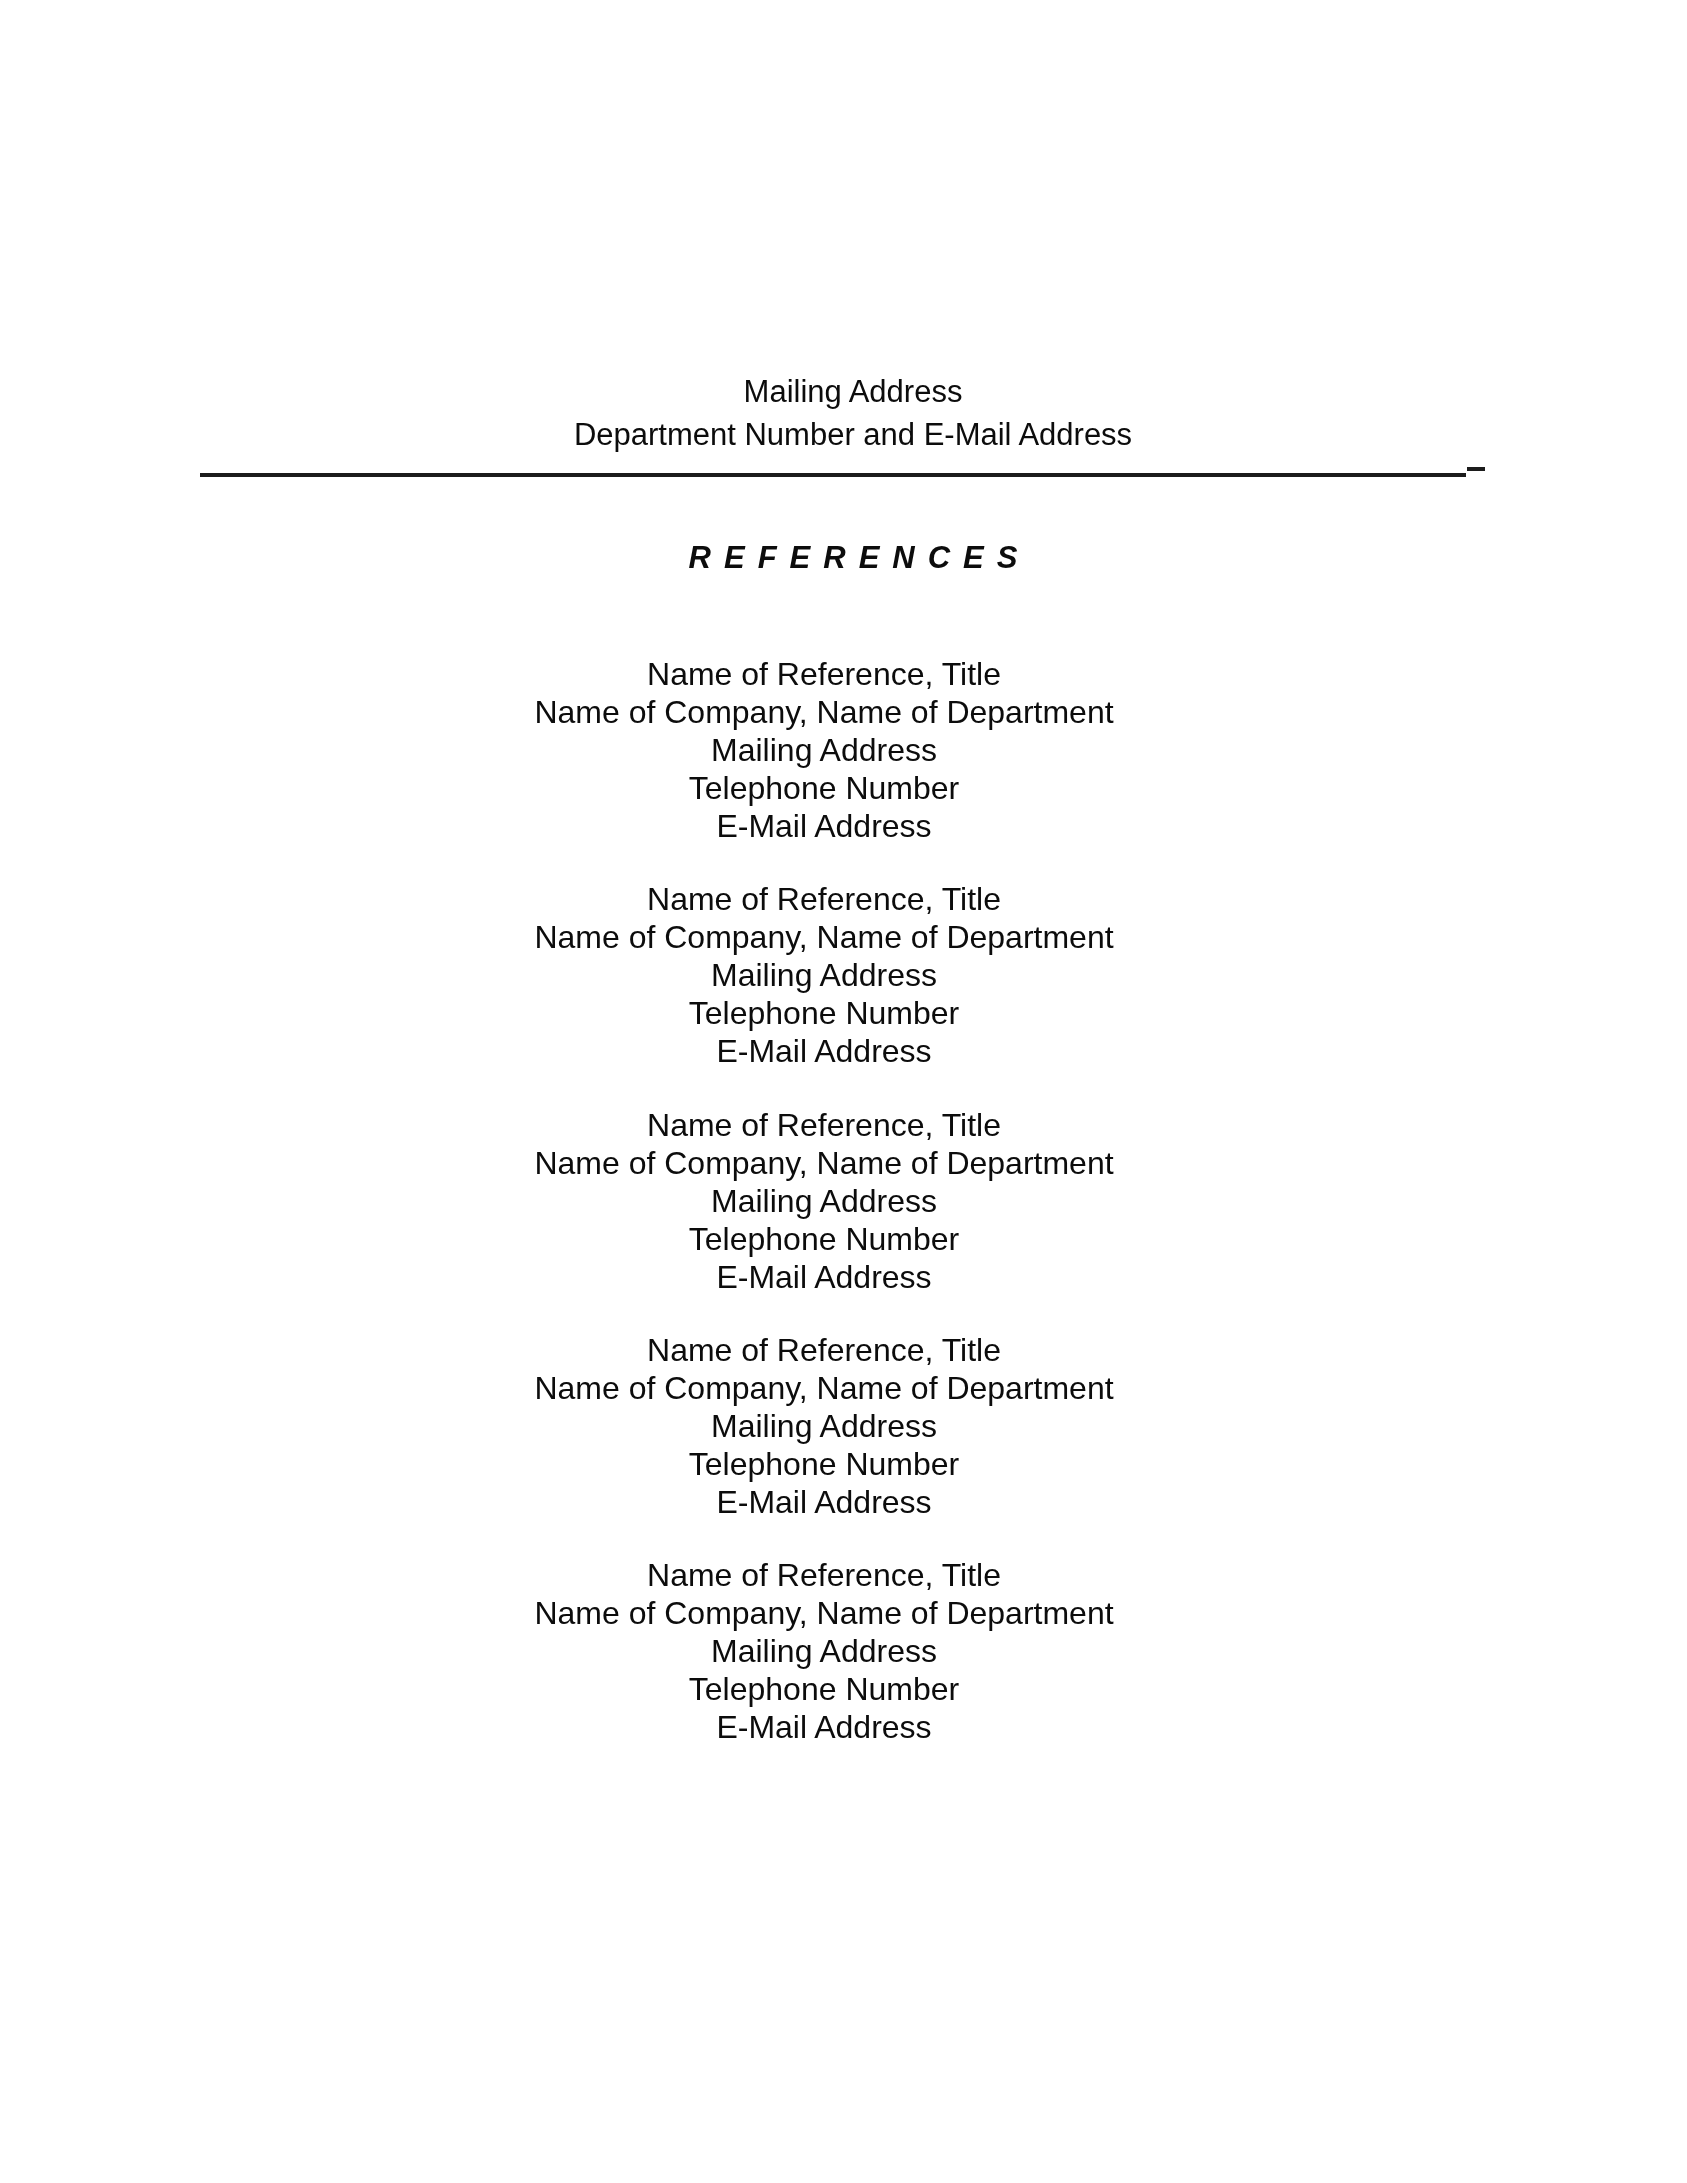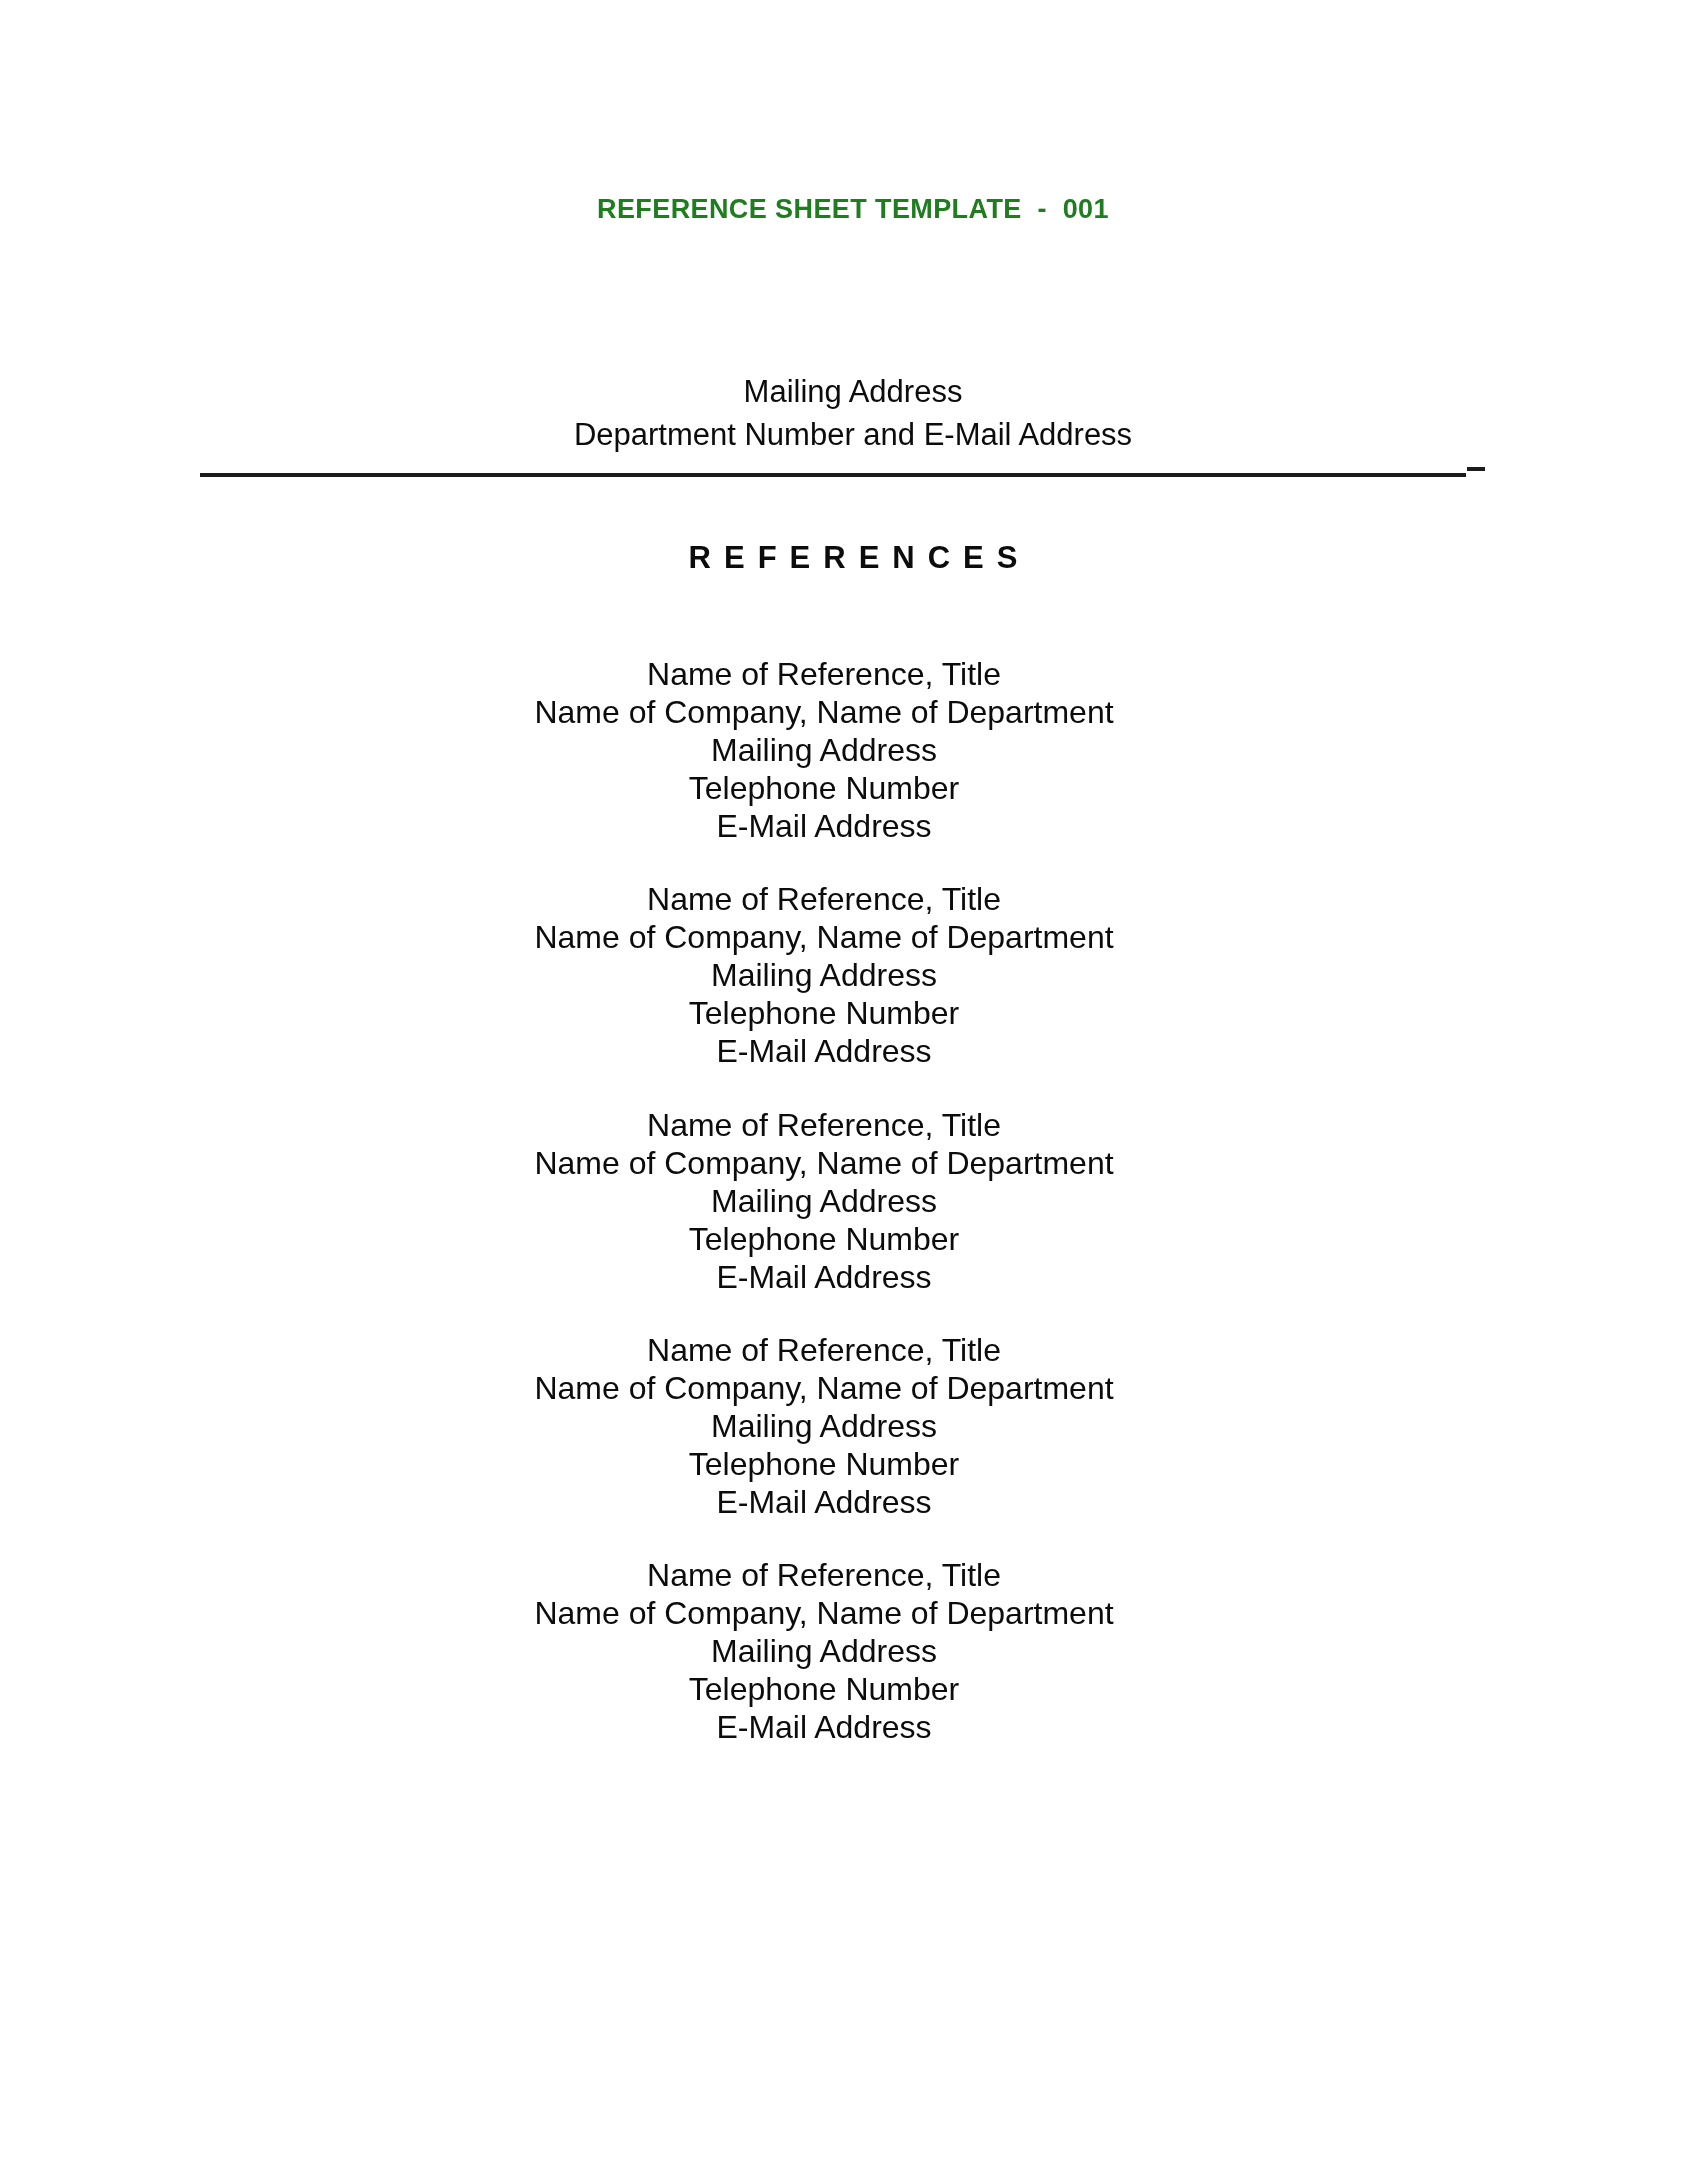--- a/index.html
+++ b/index.html
@@ -61,20 +61,21 @@
     height: 4.4px;
     background: #1c1c1c;
   }
   .section-title {
     top: 539px;
     font-size: 31px;
     font-weight: bold;
     line-height: 37px;
     letter-spacing: 13px;
     text-indent: 13px;
+    font-style: italic;
   }
   .ref-block {
     position: absolute;
     left: 300px;
     width: 1048px;
     font-size: 32px;
     line-height: 38px;
     text-align: center;
   }
   .ref-block.b1 { top: 655px; }
@@ -82,21 +83,20 @@
   .ref-block.b3 { top: 1106px; }
   .ref-block.b4 { top: 1331px; }
   .ref-block.b5 { top: 1556px; }
   .ref-line { white-space: nowrap; }
 </style>
 </head>
 <body>
 
 <div class="page">
 
-  <div class="centered template-label">REFERENCE SHEET TEMPLATE  -  001</div>
 
 
   <div class="centered contact-block">
     <div>Mailing Address</div>
     <div>Department Number and E-Mail Address</div>
   </div>
 
   <div class="divider-main"></div>
   <div class="divider-end"></div>
 

